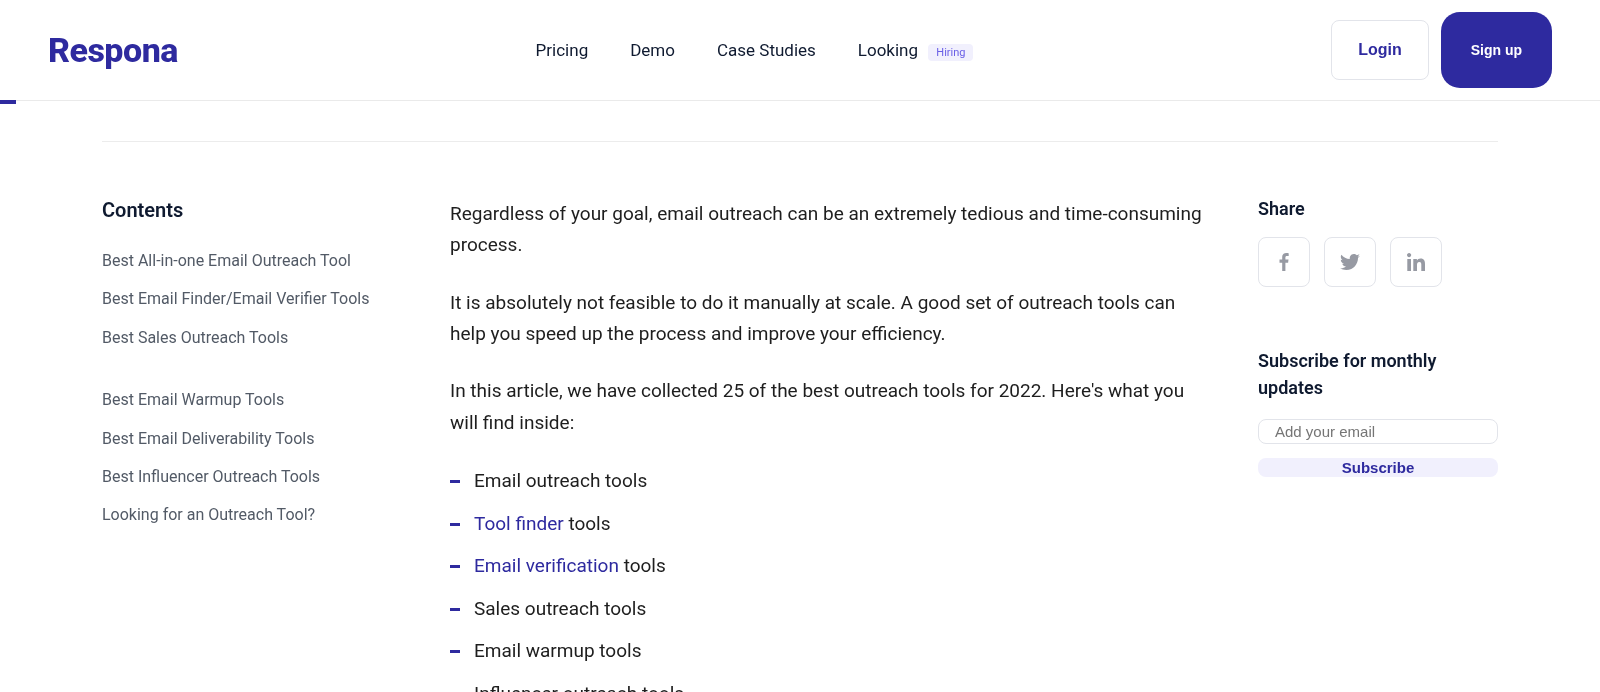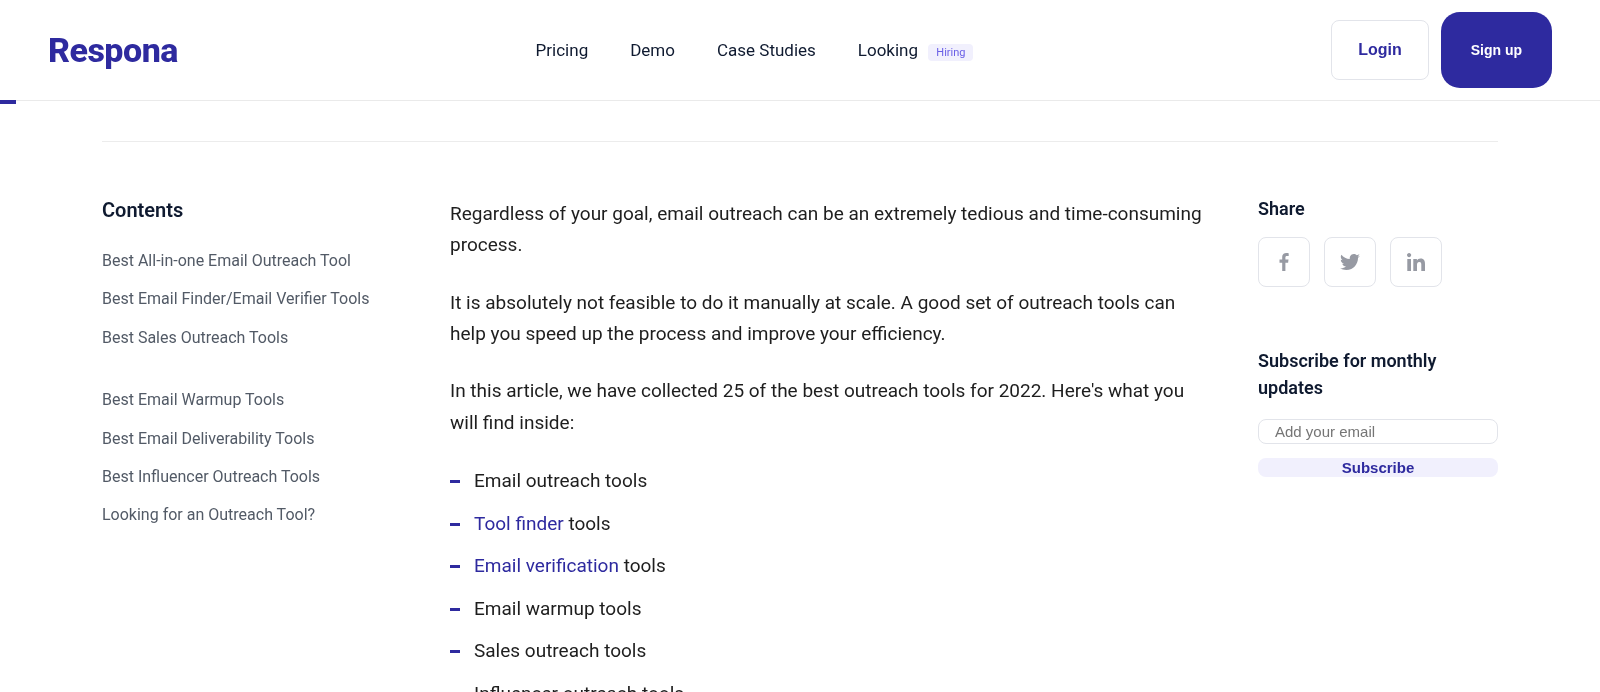--- a/index.html
+++ b/index.html
@@ -235,22 +235,22 @@
     </aside>
 
     <article class="article">
       <p>Regardless of your goal, email outreach can be an extremely tedious and time-consuming process.</p>
       <p>It is absolutely not feasible to do it manually at scale. A good set of outreach tools can help you speed up the process and improve your efficiency.</p>
       <p>In this article, we have collected 25 of the best outreach tools for 2022. Here's what you will find inside:</p>
       <ul class="bullets">
         <li><span>Email outreach tools</span></li>
         <li><a class="link" href="#">Tool finder</a><span> tools</span></li>
         <li><a class="link" href="#">Email verification</a><span> tools</span></li>
+        <li><span>Sales outreach tools</span></li>
         <li><span>Email warmup tools</span></li>
-        <li><span>Sales outreach tools</span></li>
         <li><span>Influencer outreach tools</span></li>
       </ul>
     </article>
 
     <aside class="right">
       <section class="share">
         <h3>Share</h3>
         <div class="share-buttons">
           <div class="share-btn">
             <svg width="10" height="18" viewBox="0 0 10 18">

